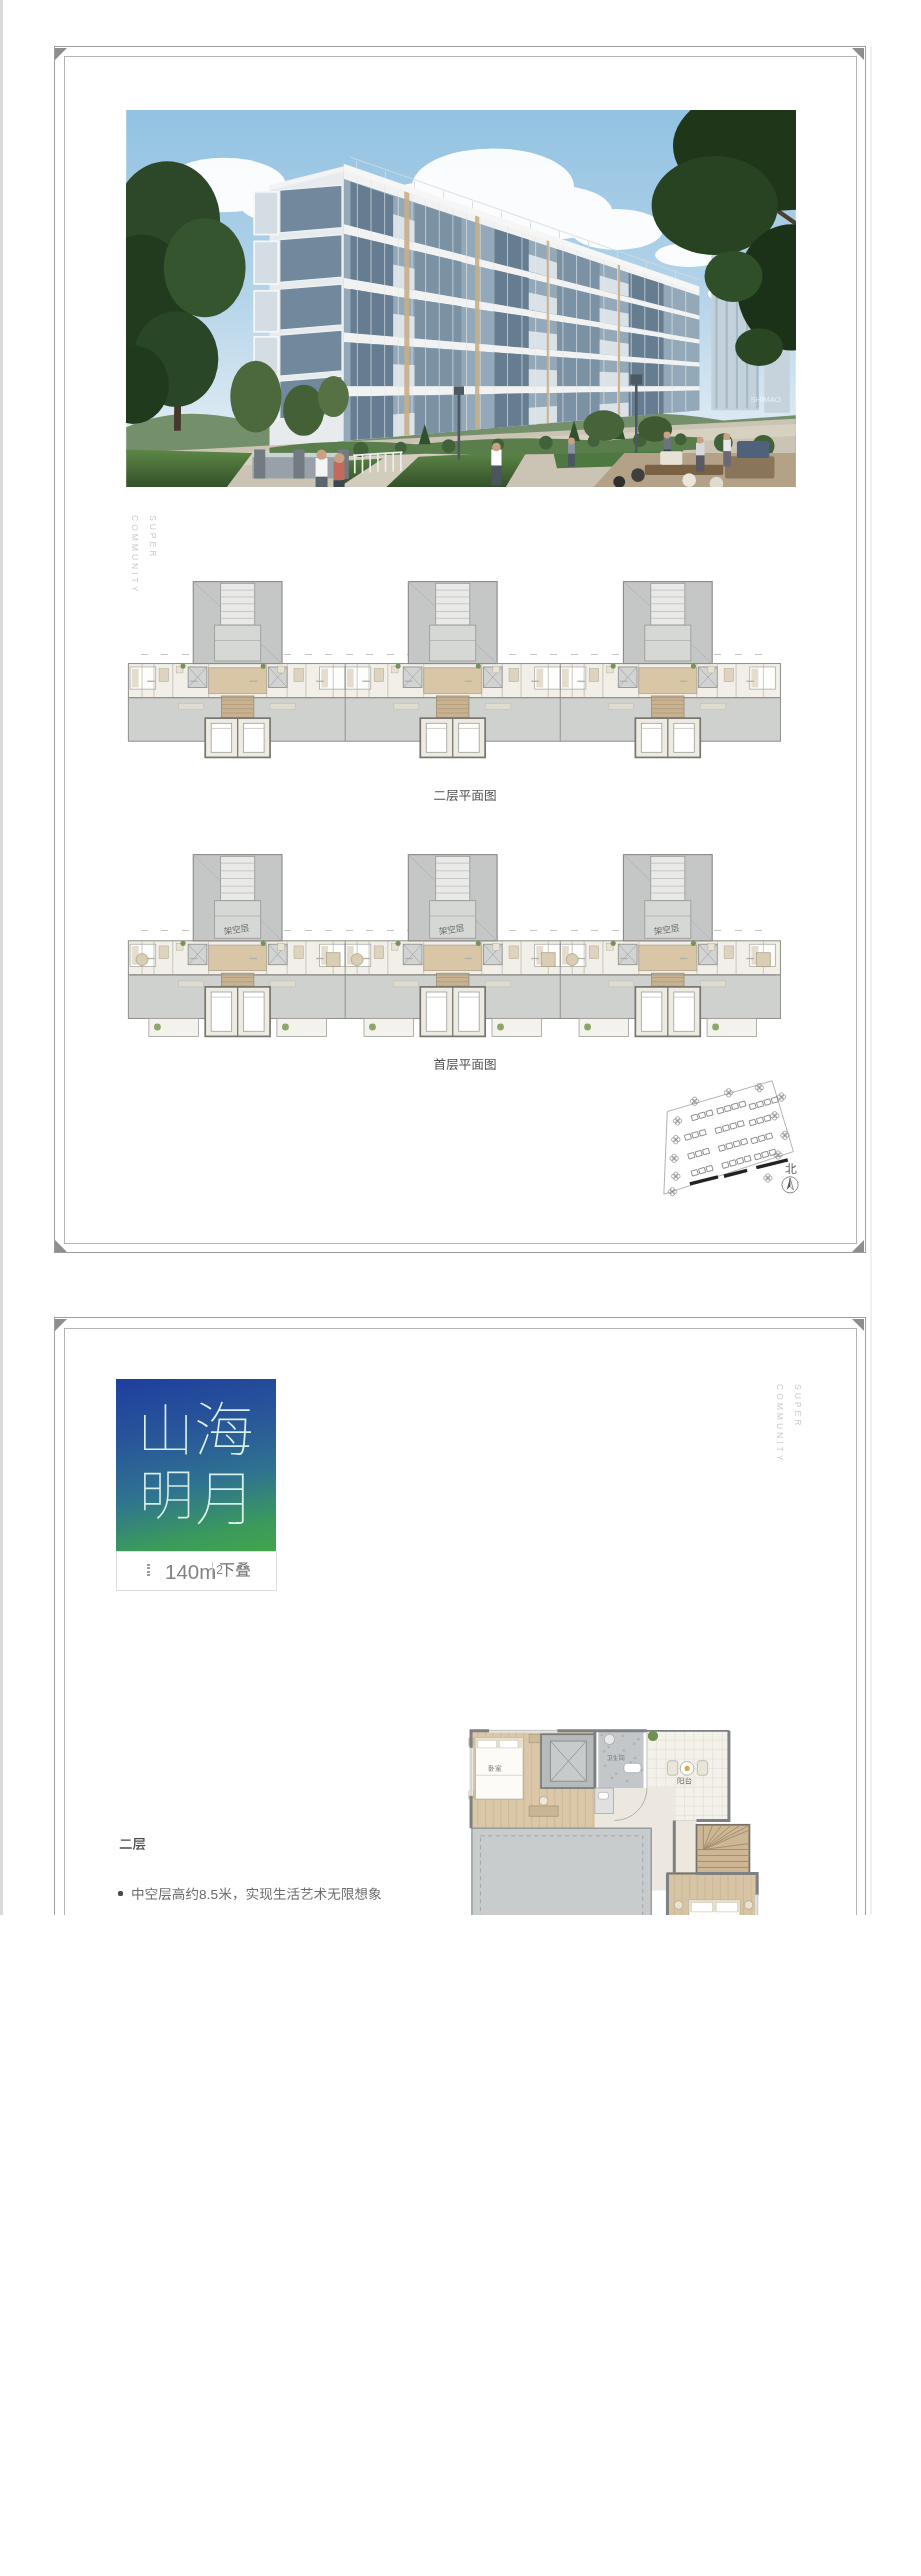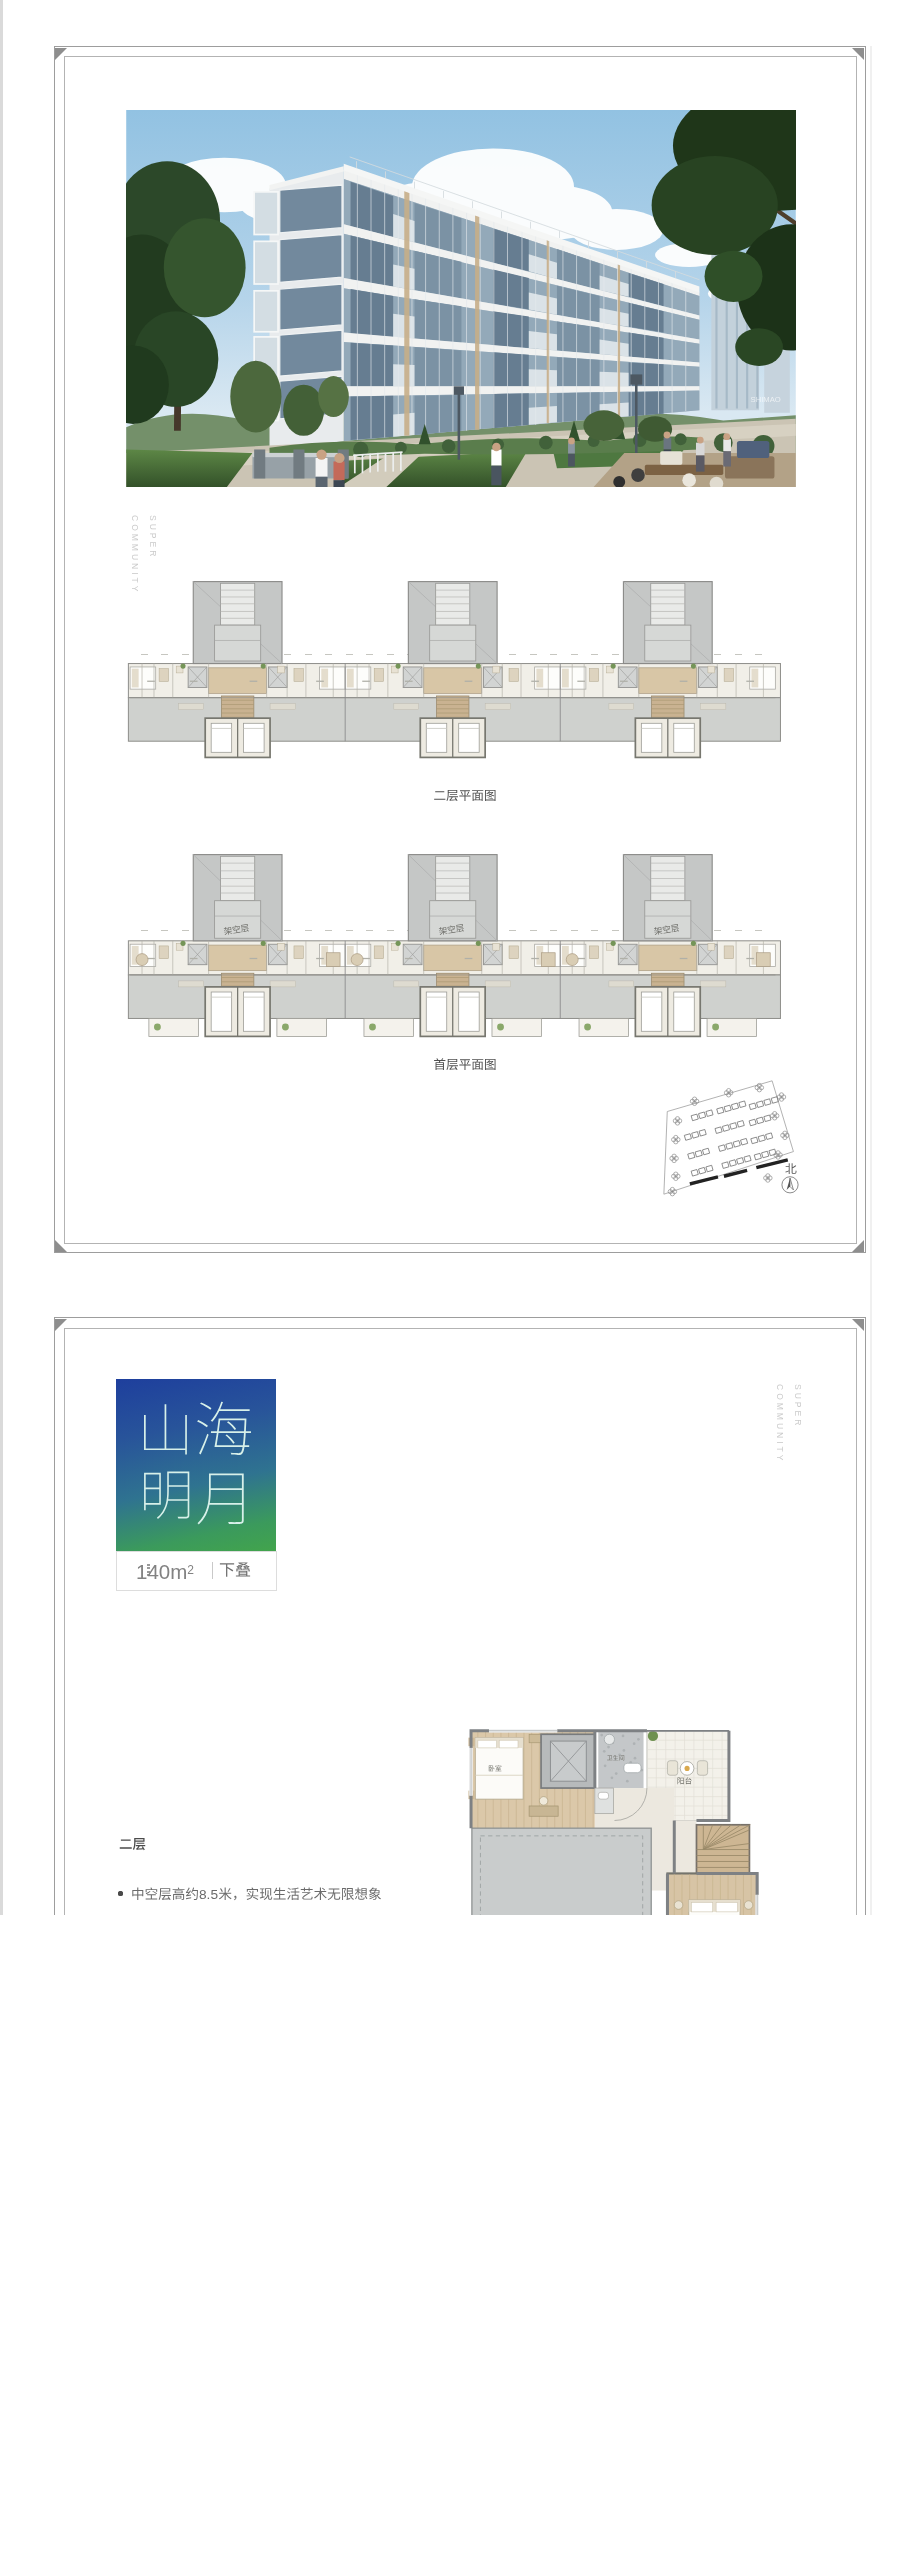--- a/index.html
+++ b/index.html
@@ -904,21 +904,21 @@
           <path transform="translate(0,0)" d="M368 465V213H122V465ZM368 494H122V733H368ZM92 763V83H122V183H397V763ZM885 756V538H542V756ZM513 785V434C513 275 494 82 324 -54C330 -59 340 -69 344 -76C459 17 509 137 529 255H885V-11C885 -29 878 -35 860 -36C842 -37 777 -38 702 -36C707 -46 713 -59 715 -67C803 -67 855 -67 880 -62C905 -56 915 -42 915 -10V785ZM885 509V284H533C540 336 542 387 542 434V509Z"></path>
         </g>
       </svg></div>
 <div class="abs" style="left:195px;top:1469px"><svg style="vertical-align:-24px" width="61" height="75" viewBox="0 0 71 88">
         <g fill="#d7f0e9" transform="translate(0,60) scale(0.071000,-0.071000)">
           <path transform="translate(0,0)" d="M227 772V486C227 317 208 104 37 -50C44 -55 54 -65 58 -72C161 21 211 138 235 254H771V-1C771 -24 764 -31 740 -32C718 -33 638 -34 543 -32C549 -42 554 -55 557 -64C668 -64 730 -64 760 -58C789 -52 801 -37 801 -1V772ZM256 743H771V529H256ZM256 500H771V283H241C253 354 256 423 256 486Z"></path>
         </g>
       </svg></div>
 <div class="abs" style="left:116px;top:1551px;width:159px;height:38px;background:#fff;border:0.9px solid #ddd"></div>
 <div class="abs" style="left:147px;top:1564px;width:2.6px;height:13.7px;background:repeating-linear-gradient(#9a9a9a 0 1.7px,#fff 1.7px 3.4px)"></div>
-    <div class="abs" style="left:136px;top:1560px;font-size:20.5px;color:#828282;font-family:'Liberation Sans',sans-serif">140m<span style="font-size:12px;vertical-align:5.1px">2</span></div>
+    <div class="abs" style="left:165px;top:1560px;font-size:20.5px;color:#828282;font-family:'Liberation Sans',sans-serif">140m<span style="font-size:12px;vertical-align:5.1px">2</span></div>
     <div class="abs" style="left:212px;top:1562px;width:1.3px;height:17px;background:#c9c9c9"></div>
     <div class="abs" style="left:219px;top:1561px"><svg style="vertical-align:-6px" width="32" height="20.5" viewBox="0 0 38 24">
         <g fill="#6e6e6e" transform="translate(0,17) scale(0.019000,-0.019000)">
           <path transform="translate(0,0)" d="M55 766V691H441V-79H520V451C635 389 769 306 839 250L892 318C812 379 653 469 534 527L520 511V691H946V766Z"></path>
           <path transform="translate(1000,0)" d="M248 720C319 709 388 697 453 683C364 663 266 650 174 643C184 631 195 611 200 596C317 607 442 627 551 660C631 640 701 618 754 596L797 636C751 654 694 671 631 688C698 715 755 749 796 792L758 817L747 815H211V764H679C642 742 598 724 549 708C464 728 371 745 281 757ZM84 377V242H154V326H846V242H919V377H869L916 415C882 434 839 453 791 471C841 499 883 534 912 576L872 598L860 596H522V548H812C789 528 759 510 727 494C676 512 622 528 570 541L533 504C576 493 618 480 659 466C606 448 549 434 494 426C506 415 521 395 528 381C596 395 666 414 729 441C783 420 831 398 866 377H100C168 391 237 411 299 440C347 419 389 398 421 378L469 416C439 434 400 453 357 471C404 500 444 535 471 578L432 598L421 596H102V548H375C354 528 327 510 297 495C252 512 204 528 157 541L121 505C159 493 197 480 234 466C180 446 121 431 63 422C74 411 88 390 94 377ZM296 139H698V91H296ZM296 184V231H698V184ZM296 47H698V-3H296ZM225 280V-3H57V-58H945V-3H772V280Z"></path>
         </g>
       </svg></div>
 <div class="vtx abs" style="left:771px;top:1384px">SUPER
 COMMUNITY</div>
 <div class="abs" style="left:119px;top:1837px"><svg style="vertical-align:-5.1px" width="27" height="17" viewBox="0 0 32 20">

